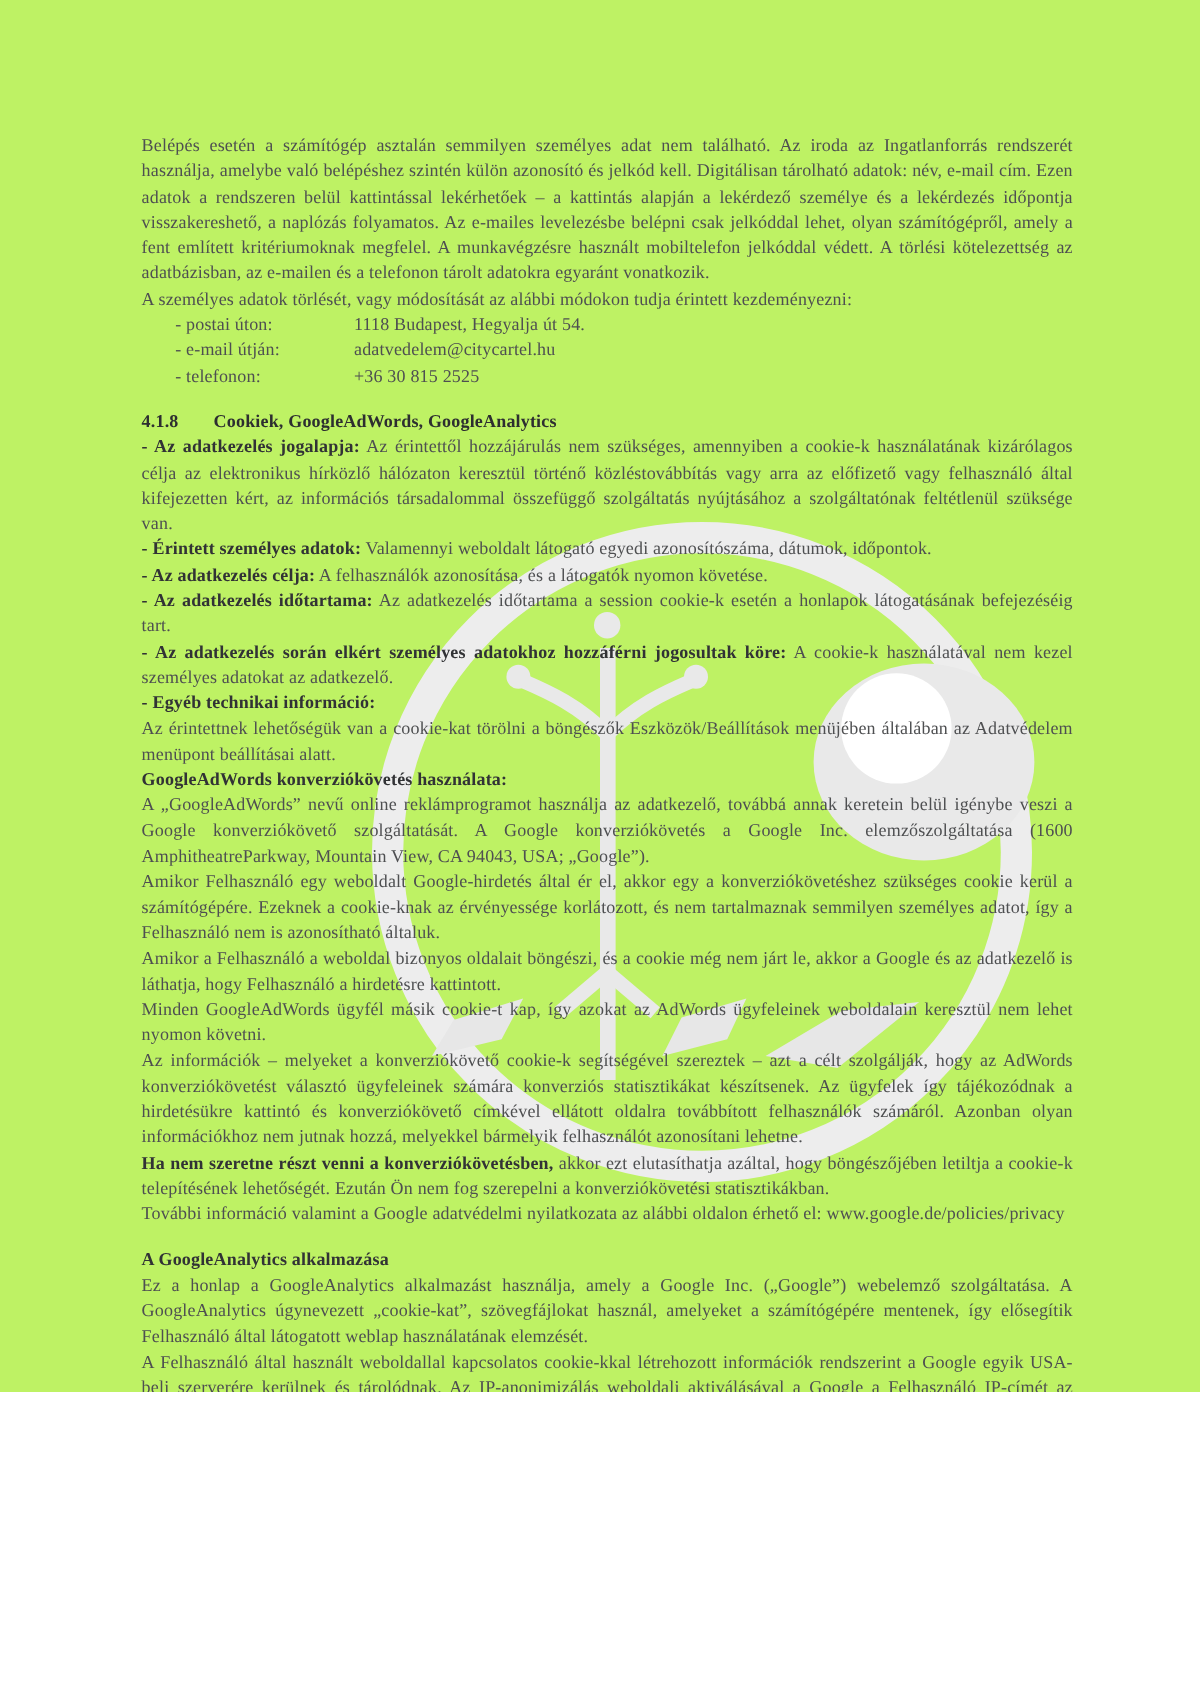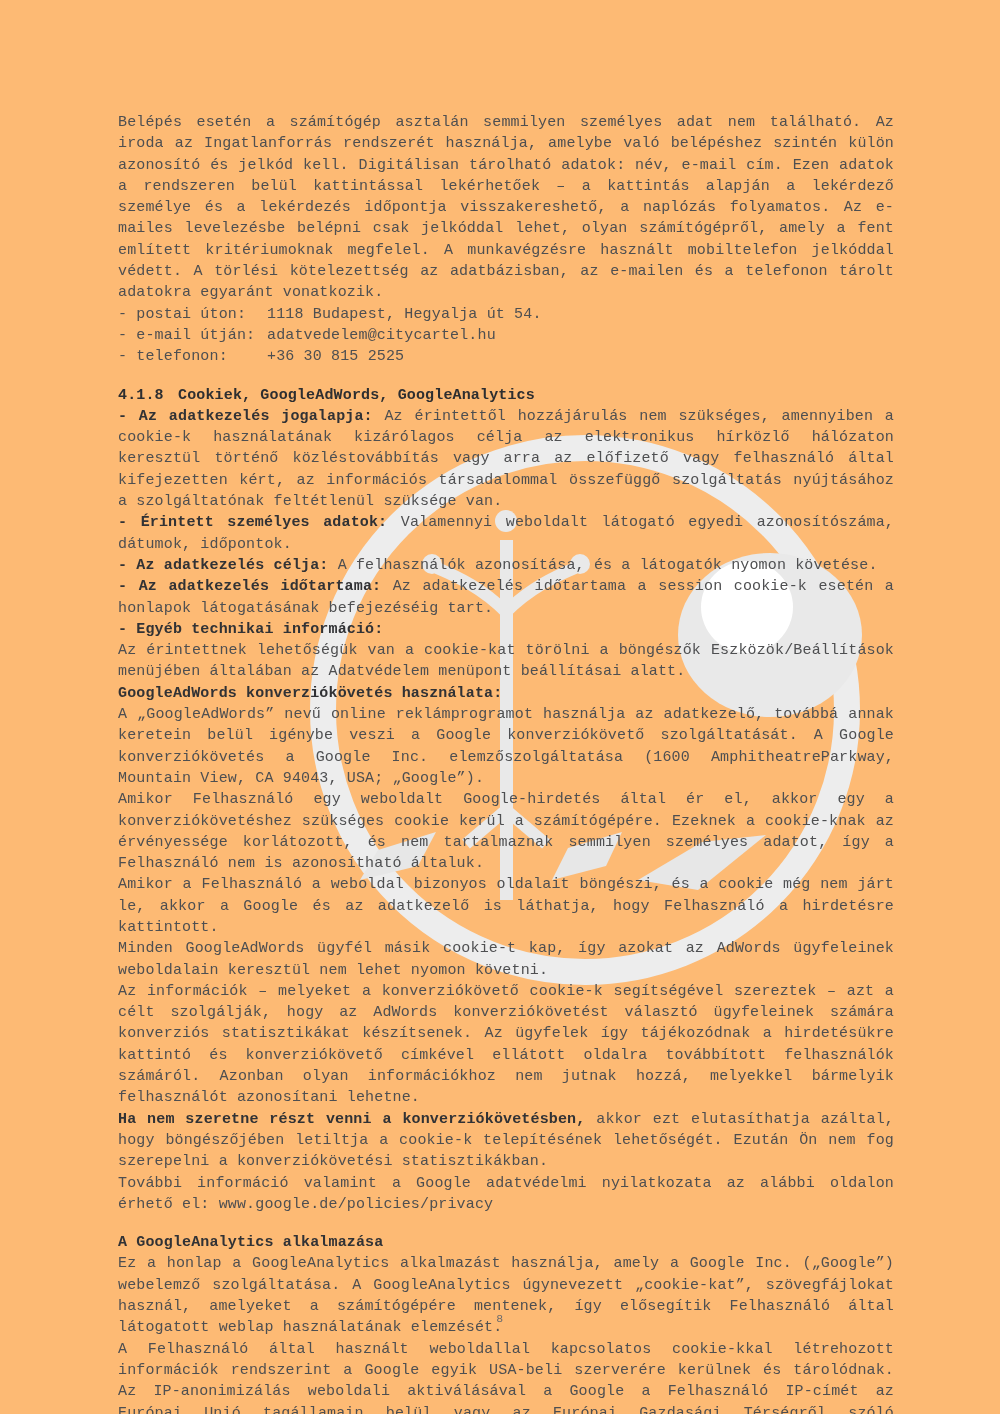--- a/index.html
+++ b/index.html
@@ -4,24 +4,24 @@
 <title>Adatkezelési tájékoztató – 12. oldal</title>
 <style>
   html, body {
     margin: 0;
     padding: 0;
     background: #ffffff;
   }
   .page {
     position: relative;
     width: 1000px;
-    height: 1414px;
-    background: #fdba74;
+    height: 1160px;
+    background: #bef264;
     overflow: hidden;
-    font-family: Liberation Mono, monospace;
+    font-family: Liberation Serif, serif;
   }
   .watermark {
     position: absolute;
     left: 250px;
     top: 380px;
     width: 660px;
     height: 700px;
     z-index: 0;
     pointer-events: none;
   }
@@ -49,20 +49,21 @@
     margin: 0;
   }
   .hnum {
     display: inline-block;
     min-width: 60px;
   }
   .contact { margin: 0; }
   .contact-label {
     display: inline-block;
     width: 149px;
+    margin-left: 28px;
   }
   .spacer { height: 17px; }
   .page-number {
     position: absolute;
     left: 0;
     right: 0;
     top: 1312px;
     text-align: center;
     font-size: 11.5px;
     color: #6b6c6e;
@@ -87,29 +88,31 @@
     <circle cx="330" cy="184" r="10" fill="#E9E9E9"></circle>
     <path d="M256 430 L 216 464" stroke="#E9E9E9" stroke-width="12" fill="none"></path>
     <path d="M256 430 L 296 464" stroke="#E9E9E9" stroke-width="12" fill="none"></path>
     <polygon points="128,470 186,452 168,486 110,500" fill="#E7E7E7"></polygon>
     <polygon points="318,468 372,452 356,486 302,500" fill="#E7E7E7"></polygon>
     <polygon points="388,500 452,462 516,455 448,510" fill="#E7E7E7"></polygon>
   </svg>
 
   <main class="content">
       <p class="para just"><span>Belépés esetén a számítógép asztalán semmilyen személyes adat nem található. Az iroda az Ingatlanforrás rendszerét használja, amelybe való belépéshez szintén külön azonosító és jelkód kell. Digitálisan tárolható adatok: név, e-mail cím. Ezen adatok a rendszeren belül kattintással lekérhetőek – a kattintás alapján a lekérdező személye és a lekérdezés időpontja visszakereshető, a naplózás folyamatos. Az e-mailes levelezésbe belépni csak jelkóddal lehet, olyan számítógépről, amely a fent említett kritériumoknak megfelel. A munkavégzésre használt mobiltelefon jelkóddal védett. A törlési kötelezettség az adatbázisban, az e-mailen és a telefonon tárolt adatokra egyaránt vonatkozik.</span></p>
+      <p class="para left"><span>A személyes adatok törlését, vagy módosítását az alábbi módokon tudja érintett kezdeményezni:</span></p>
       <div class="contact"><span class="contact-label">- postai úton:</span><span class="contact-value">1118 Budapest, Hegyalja út 54.</span></div>
       <div class="contact"><span class="contact-label">- e-mail útján:</span><span class="contact-value">adatvedelem@citycartel.hu</span></div>
       <div class="contact"><span class="contact-label">- telefonon:</span><span class="contact-value">+36 30 815 2525</span></div>
       <div class="spacer"></div>
       <h2 class="heading" style="font-size: inherit;"><span class="hnum">4.1.8</span><span>Cookiek, GoogleAdWords, GoogleAnalytics</span></h2>
       <p class="para just"><span class="b">- Az adatkezelés jogalapja:</span><span> Az érintettől hozzájárulás nem szükséges, amennyiben a cookie-k használatának kizárólagos célja az elektronikus hírközlő hálózaton keresztül történő közléstovábbítás vagy arra az előfizető vagy felhasználó által kifejezetten kért, az információs társadalommal összefüggő szolgáltatás nyújtásához a szolgáltatónak feltétlenül szüksége van.</span></p>
       <p class="para just"><span class="b">- Érintett személyes adatok:</span><span> Valamennyi weboldalt látogató egyedi azonosítószáma, dátumok, időpontok.</span></p>
       <p class="para just"><span class="b">- Az adatkezelés célja:</span><span> A felhasználók azonosítása, és a látogatók nyomon követése.</span></p>
       <p class="para just"><span class="b">- Az adatkezelés időtartama:</span><span> Az adatkezelés időtartama a session cookie-k esetén a honlapok látogatásának befejezéséig tart.</span></p>
+      <p class="para just"><span class="b">- Az adatkezelés során elkért személyes adatokhoz hozzáférni jogosultak köre:</span><span> A cookie-k használatával nem kezel személyes adatokat az adatkezelő.</span></p>
       <p class="para left"><span class="b">- Egyéb technikai információ:</span></p>
       <p class="para just"><span>Az érintettnek lehetőségük van a cookie-kat törölni a böngészők Eszközök/Beállítások menüjében általában az Adatvédelem menüpont beállításai alatt.</span></p>
       <p class="para left"><span class="b">GoogleAdWords konverziókövetés használata:</span></p>
       <p class="para just"><span>A „GoogleAdWords” nevű online reklámprogramot használja az adatkezelő, továbbá annak keretein belül igénybe veszi a Google konverziókövető szolgáltatását. A Google konverziókövetés a Google Inc. elemzőszolgáltatása (1600 AmphitheatreParkway, Mountain View, CA 94043, USA; „Google”).</span></p>
       <p class="para just"><span>Amikor Felhasználó egy weboldalt Google-hirdetés által ér el, akkor egy a konverziókövetéshez szükséges cookie kerül a számítógépére. Ezeknek a cookie-knak az érvényessége korlátozott, és nem tartalmaznak semmilyen személyes adatot, így a Felhasználó nem is azonosítható általuk.</span></p>
       <p class="para just"><span>Amikor a Felhasználó a weboldal bizonyos oldalait böngészi, és a cookie még nem járt le, akkor a Google és az adatkezelő is láthatja, hogy Felhasználó a hirdetésre kattintott.</span></p>
       <p class="para just"><span>Minden GoogleAdWords ügyfél másik cookie-t kap, így azokat az AdWords ügyfeleinek weboldalain keresztül nem lehet nyomon követni.</span></p>
       <p class="para just"><span>Az információk – melyeket a konverziókövető cookie-k segítségével szereztek – azt a célt szolgálják, hogy az AdWords konverziókövetést választó ügyfeleinek számára konverziós statisztikákat készítsenek. Az ügyfelek így tájékozódnak a hirdetésükre kattintó és konverziókövető címkével ellátott oldalra továbbított felhasználók számáról. Azonban olyan információkhoz nem jutnak hozzá, melyekkel bármelyik felhasználót azonosítani lehetne.</span></p>
       <p class="para just"><span class="b">Ha nem szeretne részt venni a konverziókövetésben,</span><span> akkor ezt elutasíthatja azáltal, hogy böngészőjében letiltja a cookie-k telepítésének lehetőségét. Ezután Ön nem fog szerepelni a konverziókövetési statisztikákban.</span></p>
       <p class="para just"><span>További információ valamint a Google adatvédelmi nyilatkozata az alábbi oldalon érhető el: www.google.de/policies/privacy</span></p>

